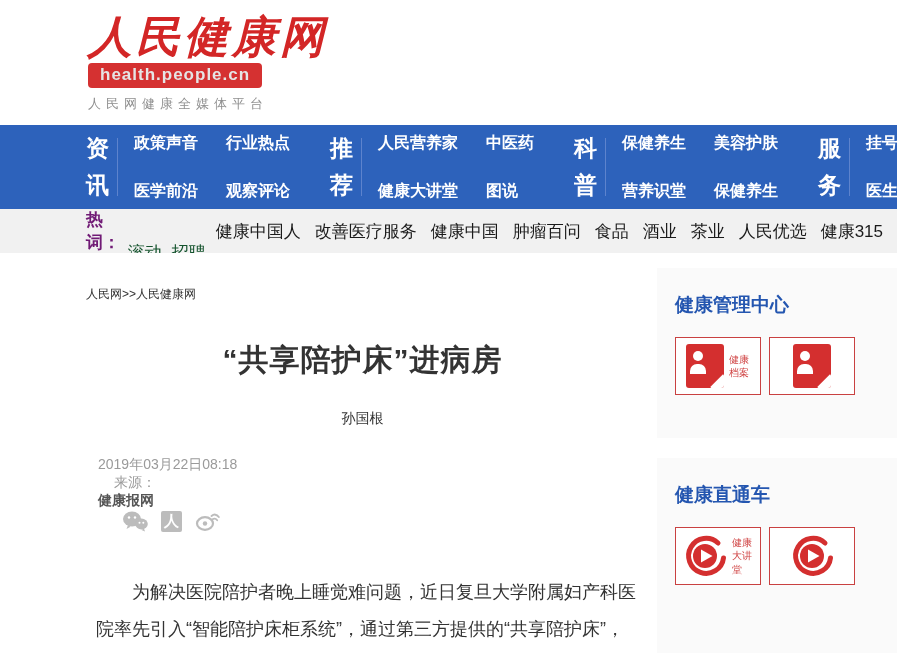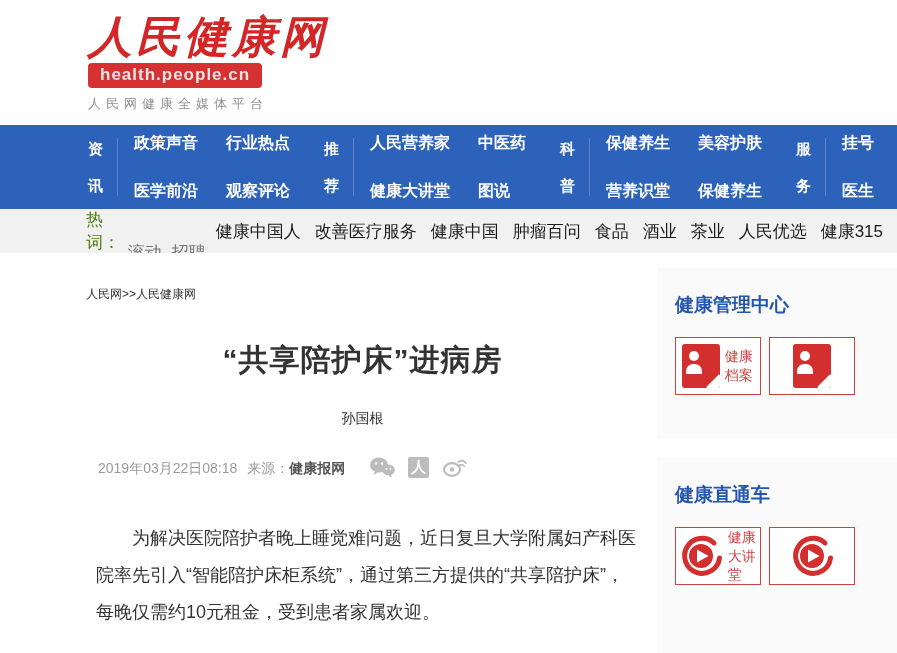--- a/index.html
+++ b/index.html
@@ -13,64 +13,64 @@
   .logo-cn { font-family: "DejaVu Serif", serif; font-style: italic; font-weight: bold;
     font-size: 44px; line-height: 48px; color: #d32626; letter-spacing: 4px; }
   .logo-domain { display: inline-block; background: #d53131; color: #e5e5e5; font-weight: bold;
     font-size: 17px; letter-spacing: 1px; padding: 2px 12px 3px; border-radius: 4px; margin-top: 2px; }
   .logo-tagline { color: #8f8f8f; font-size: 13px; letter-spacing: 5px; margin-top: 7px; }
 
   
   .main-nav { height: 84px; background: #2d62bb; display: flex; align-items: center;
     padding-left: 86px; overflow: hidden; }
   .nav-group { display: flex; align-items: center; }
-  .nav-group + .nav-group { margin-left: 32px; }
-  .nav-group-label { width: 19px; font-size: 15px; line-height: 37px; word-break: break-all;
+  .nav-group + .nav-group { margin-left: 40px; }
+  .nav-group-label { width: 19px; font-size: 23px; line-height: 37px; word-break: break-all;
     text-align: center; font-weight: bold; color: #fff; cursor: pointer; }
   .nav-sep { width: 1px; height: 58px; background: #5d83cd; margin: 0 16px 0 12px; }
   .nav-links { display: grid; grid-template-rows: repeat(2, 20px); grid-auto-flow: column;
     grid-auto-columns: max-content; column-gap: 36px; row-gap: 15px; align-items: center; gap: 28px; }
   .nav-link { color: #fff; font-size: 16px; font-weight: bold; white-space: nowrap; }
 
   
   .hotbar { height: 44px; background: #f1f1f1; display: flex; align-items: center;
     padding-left: 86px; font-size: 17px; color: #1a1a1a; overflow: hidden; }
-  .hot-label { font-weight: normal; color: #4d7c0f; margin-right: 3px; }
+  .hot-label { font-weight: bold; color: #701a75; margin-right: 3px; }
   .hot-link { color: #1a1a1a; margin-right: 14px; white-space: nowrap; }
-  .hot-link.red { color: #737373; margin-right: 10px; margin-top: 42px; }
+  .hot-link.red { color: #14532d; margin-right: 10px; margin-top: 42px; }
 
   
   .content { display: flex; align-items: flex-start; }
   .article { width: 668px; margin-left: 86px; }
   .breadcrumb { font-size: 12px; color: #333; margin-top: 33px; cursor: pointer; }
   .article-title { text-align: center; font-size: 30px; font-weight: bold; color: #333;
     margin-top: 37px; letter-spacing: 1px; }
   .article-author { text-align: center; font-size: 14px; color: #333; margin-top: 29px; }
   .article-meta { margin-top: 28px; padding-left: 12px; font-size: 14px; color: #9a9a9a;
-    display: flex; align-items: flex-end; }
+    display: flex; align-items: flex-start; flex-direction: column; }
   .meta-source { color: #555; font-weight: bold; }
   .share-icons { display: flex; align-items: center; gap: 13px; margin-left: 24px; }
   .share-icon { display: inline-flex; cursor: pointer; }
   .icon-people-square { width: 21px; height: 21px; background: #bcbcbc; color: #fff;
     border-radius: 2px; font-size: 15px; font-weight: bold; display: inline-flex;
     align-items: center; justify-content: center; }
   .article-body { margin-top: 42px; padding: 0 0 0 10px; }
   .article-body p { font-size: 18px; line-height: 37px; color: #333; text-indent: 2em;
     margin-bottom: 20px; }
 
   
   .sidebar { width: 240px; margin-left: 18px; margin-top: 15px; }
   .side-panel { background: #fafafa; width: 240px; padding: 24px 0 0 18px; margin-bottom: 20px; }
   .side-panel.p1 { height: 170px; }
   .side-panel.p2 { height: 220px; }
   .side-title { color: #2456b0; font-weight: bold; font-size: 19px; cursor: pointer; }
   .side-cards { display: flex; gap: 8px; margin-top: 19px; }
   .side-card { width: 86px; height: 58px; background: #fff; border: 1px solid #c94141;
     display: flex; align-items: center; justify-content: center; gap: 5px; cursor: pointer; flex: none; }
-  .card-label { color: #d04545; font-size: 14px; line-height: 1.35; width: 2.1em;
+  .card-label { color: #d04545; font-size: 10px; line-height: 1.35; width: 2.1em;
     word-break: break-all; }
 
   .icon-doc { position: relative; width: 38px; height: 44px; background: #d42f2f;
     border-radius: 3px; overflow: hidden; flex: none; }
   .icon-doc .head { position: absolute; top: 7px; left: 7px; width: 10px; height: 10px;
     background: #fff; border-radius: 50%; }
   .icon-doc .torso { position: absolute; top: 20px; left: 4px; width: 16px; height: 10px;
     background: #fff; border-radius: 7px 7px 0 0; }
   .icon-doc .fold { position: absolute; bottom: -8px; right: -8px; width: 18px; height: 18px;
     background: #fff; transform: rotate(45deg); }
@@ -145,21 +145,21 @@
 
 <div class="content">
 
   <div class="article">
     <div class="breadcrumb">人民网&gt;&gt;人民健康网</div>
     <h1 class="article-title">“共享陪护床”进病房</h1>
     <div class="article-author">孙国根</div>
 
     <div class="article-meta">
       <span>2019年03月22日08:18</span>
-      <span style="margin-left:10px;">来源：</span>
+      <span style="margin-left:16px;">来源：</span>
       <span class="meta-source">健康报网</span>
 
       <span class="share-icons">
         <span class="share-icon">
           <svg width="26" height="22" viewBox="0 0 26 22">
             <ellipse cx="10" cy="9" rx="9" ry="7.5" fill="#bcbcbc"></ellipse>
             <circle cx="7" cy="7.5" r="1.2" fill="#fff"></circle>
               <circle cx="13" cy="7.5" r="1.2" fill="#fff"></circle>
             <path d="M6 15 L4.5 19 L8.5 16.8 Z" fill="#bcbcbc"></path>
             <ellipse cx="19.5" cy="14" rx="6.3" ry="5.4" fill="#bcbcbc"></ellipse>

